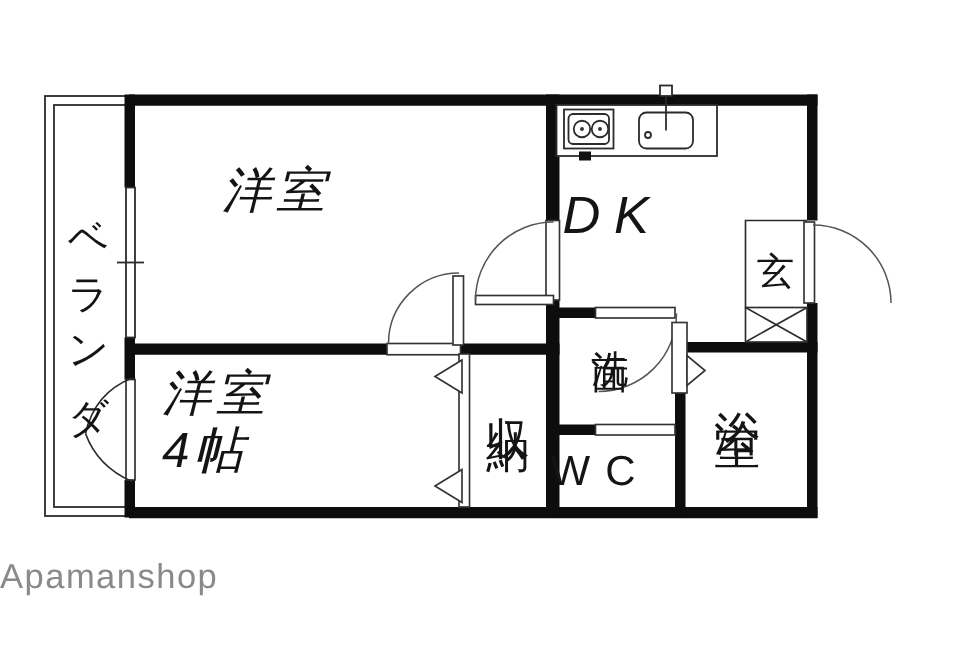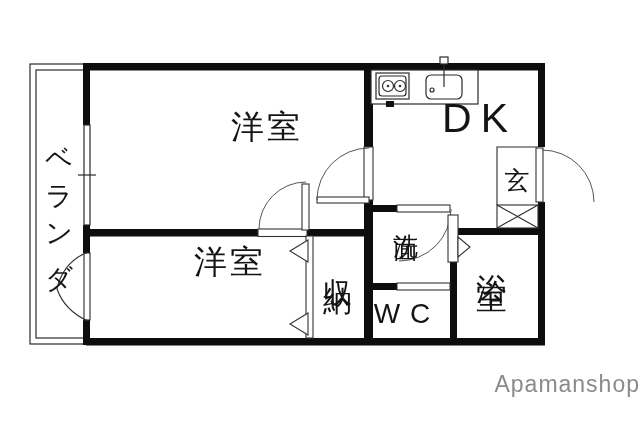--- a/index.html
+++ b/index.html
@@ -2,38 +2,38 @@
 <html><head>
 <meta charset="utf-8">
 <style>
   html,body{margin:0;padding:0;background:#ffffff;}
   #stage{
     position:relative;width:640px;height:435px;background:#ffffff;overflow:hidden;
     font-family:"Liberation Sans","DejaVu Sans",sans-serif;color:#111;
   }
   #plan-svg{position:absolute;left:0;top:0;}
   .lbl{position:absolute;color:#141414;white-space:nowrap;}
-  .h{text-align:right;}
+  .h{text-align:left;font-style:italic;}
   .h .ln{display:block;}
   .v{
     writing-mode:vertical-rl;text-orientation:upright;
     display:flex;justify-content:center;
   }
   .west8{left:148px;top:108px;width:155px;font-size:33px;line-height:38px;letter-spacing:3px;}
-  .dk{left:375px;top:99px;width:142px;font-size:41px;line-height:39px;letter-spacing:3px;}
+  .dk{left:375px;top:124px;width:142px;font-size:35px;line-height:39px;letter-spacing:3px;}
   .dk .ln1{letter-spacing:9px;}
   .west4{left:108px;top:243px;width:158px;font-size:33px;line-height:38px;letter-spacing:3px;}
   .storage{left:325px;top:255px;width:33px;font-size:29px;letter-spacing:9px;}
   .washroom{left:394px;top:213px;width:29px;font-size:25px;letter-spacing:6px;}
-  .wc{left:367px;top:298px;width:80px;font-size:28px;letter-spacing:10px;text-align:center;}
+  .wc{left:367px;top:298px;width:80px;font-size:28px;letter-spacing:10px;}
   .bath{left:478px;top:249px;width:34px;font-size:31px;letter-spacing:7px;}
   .entrance{left:501px;top:164px;width:32px;font-size:25px;text-align:center;}
   .veranda{left:47px;top:128px;width:30px;font-size:27px;letter-spacing:8px;}
   .watermark{
-    position:absolute;left:0;top:371px;width:640px;text-align:right;
+    position:absolute;left:0;top:371px;width:640px;text-align:left;
     font-size:23px;color:#8a8a8a;letter-spacing:1px;
   }
 </style>
 </head>
 <body>
 
 <div id="stage">
 
   <svg id="plan-svg" width="640" height="435" viewBox="0 0 640 435">
 
@@ -140,20 +140,21 @@
   <div class="lbl h west8">
     <span class="ln">洋室</span>
   </div>
 
   <div class="lbl h dk">
     <span class="ln ln1">DK</span>
   </div>
 
   <div class="lbl h west4">
     <span class="ln">洋室</span>
+    <span class="ln">4帖</span>
   </div>
 
   <div class="lbl v storage">収納</div>
   <div class="lbl v washroom">洗面</div>
   <div class="lbl wc">WC</div>
   <div class="lbl v bath">浴室</div>
   <div class="lbl entrance">玄</div>
   <div class="lbl v veranda">ベランダ</div>
 
   <div class="watermark">Apamanshop</div>

